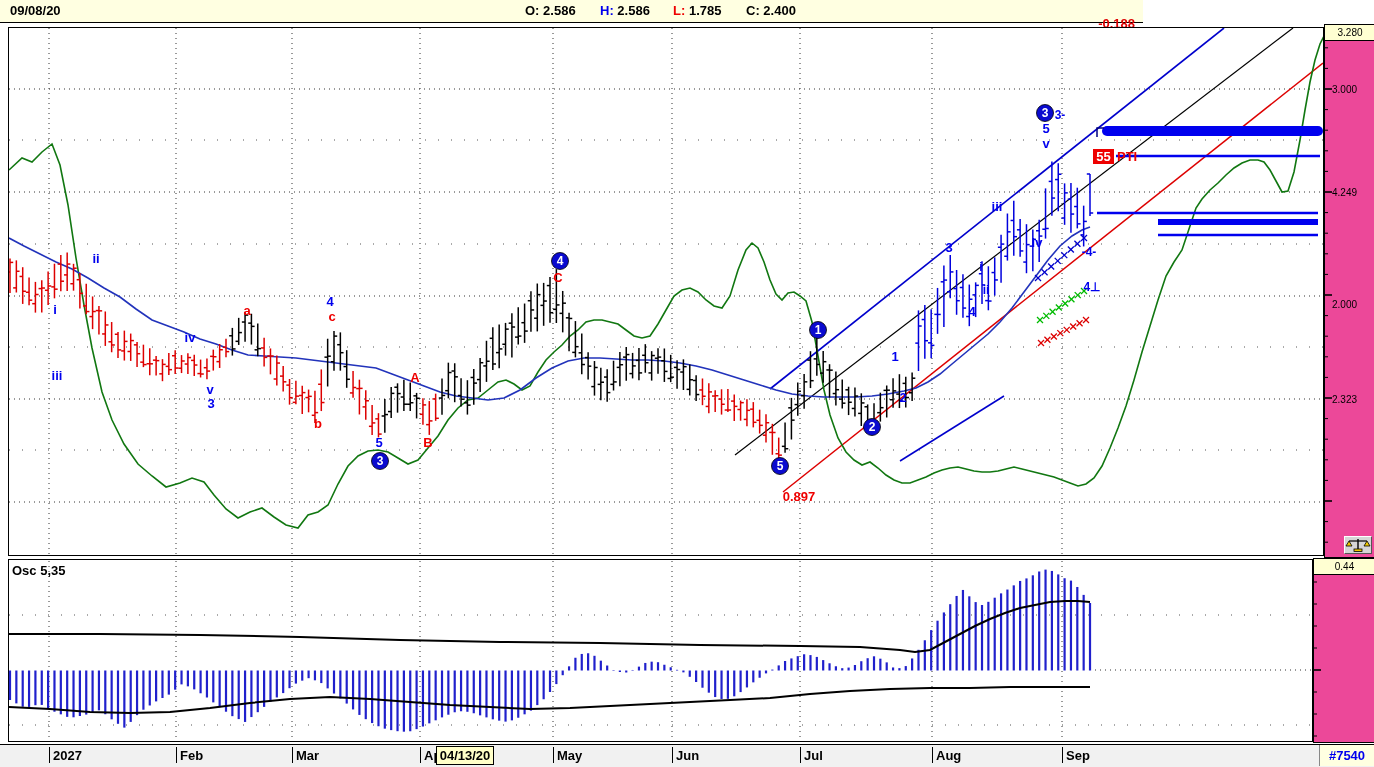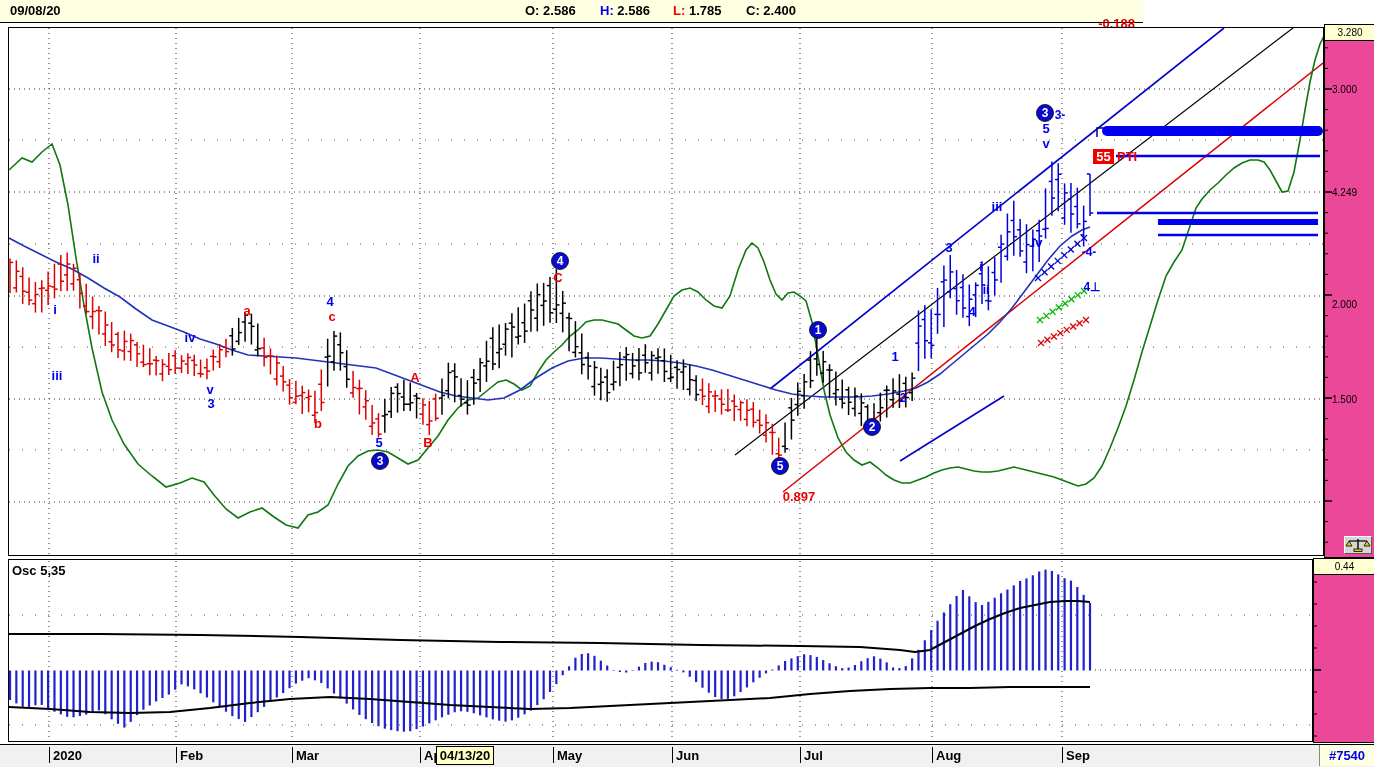--- a/index.html
+++ b/index.html
@@ -48,21 +48,21 @@
   </div>
 
   <div id="mainplot" class="plotborder"></div>
   <div id="oscplot" class="plotborder"></div>
 
   <div id="paxis" class="axiscol">
     <div class="axchip">3.280</div>
   <div class="axlab" style="top: 57px;">3.000</div>
       <div class="axlab" style="top: 160px;">4.249</div>
       <div class="axlab" style="top: 272px; text-align: center;">2.000</div>
-      <div class="axlab" style="top: 367px;">1.500</div>
+      <div class="axlab" style="top: 367px;">2.323</div>
     </div>
 
   <div id="oaxis" class="axiscol">
     <div class="axchip">0.44</div>
 
   </div>
 
   <div id="osclabel">Osc 5,35</div>
 
   <div id="scalebtn">
@@ -72,21 +72,21 @@
       <path d="M1 9 L4 4 L7 9 Z" fill="#EEC900" stroke="#000" stroke-width="0.8"></path>
       <path d="M19 9 L22 4 L25 9 Z" fill="#EEC900" stroke="#000" stroke-width="0.8"></path>
       <rect x="9" y="12" width="8" height="2.5" fill="#EEC900" stroke="#000" stroke-width="0.8"></rect>
     </svg>
   </div>
 
   <div id="botbar">
     <div id="cursordate">04/13/20</div>
     <div id="barnum">#7540</div>
   <div class="mtick" style="left: 49px;"></div>
-      <div class="mlab" style="left: 53px;">2020</div>
+      <div class="mlab" style="left: 53px;">2027</div>
       <div class="mtick" style="left: 176px;"></div>
       <div class="mlab" style="left: 180px;">Feb</div>
       <div class="mtick" style="left: 292px;"></div>
       <div class="mlab" style="left: 296px;">Mar</div>
       <div class="mtick" style="left: 420px;"></div>
       <div class="mlab" style="left: 424px;">Apr</div>
       <div class="mtick" style="left: 553px;"></div>
       <div class="mlab" style="left: 557px;">May</div>
       <div class="mtick" style="left: 672px;"></div>
       <div class="mlab" style="left: 676px;">Jun</div>

